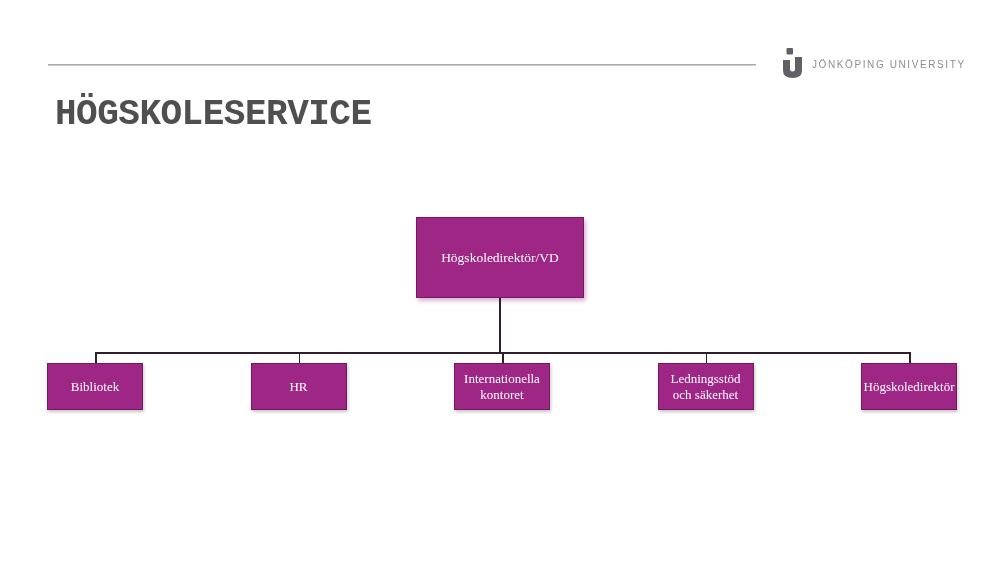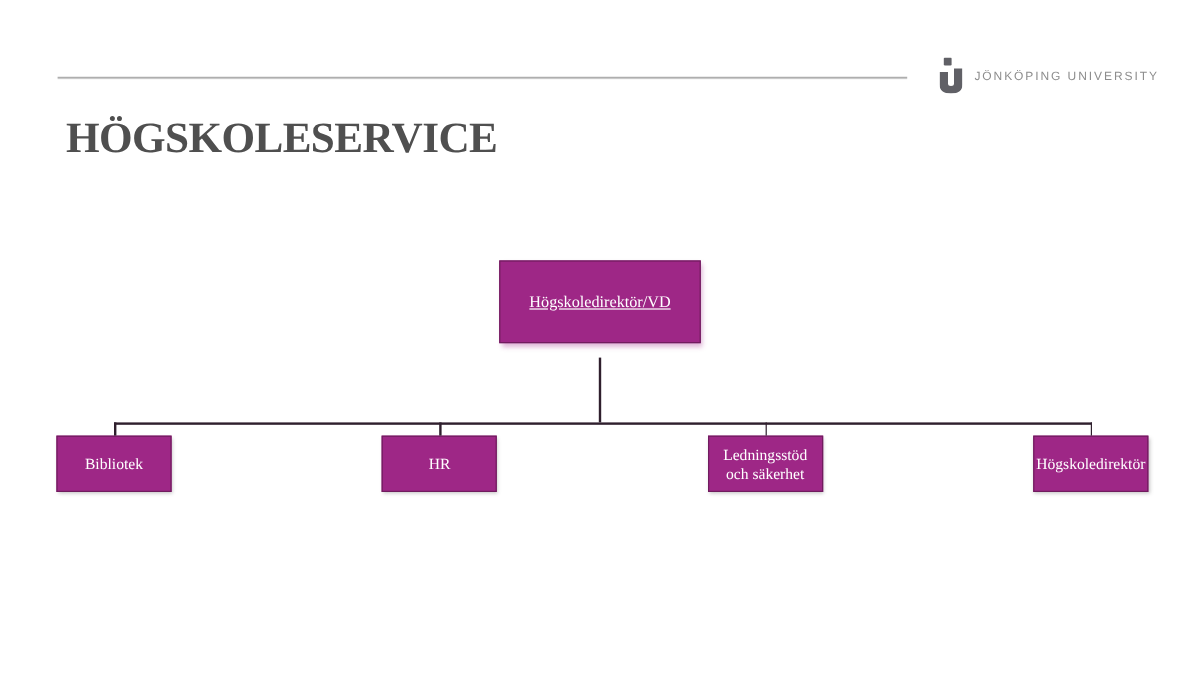--- a/index.html
+++ b/index.html
@@ -40,45 +40,44 @@
 
   
   .page-title {
     position: absolute;
     left: 55px; top: 74px;
     margin: 0;
     font-size: 36px;
     font-weight: bold;
     letter-spacing: -0.5px;
     color: #4f4f4f;
-    font-family: Liberation Serif, serif;
+    font-family: Liberation Mono, monospace;
   }
 
   
   .org-chart { position: absolute; left: 0; top: 0; width: 100%; height: 100%; }
 
   .node {
     background: #9e2786;
     border: 1.5px solid #701c5e;
     color: #ffffff;
     font-family: "Liberation Serif", serif;
     display: flex;
     align-items: center;
     justify-content: center;
     text-align: center;
     box-sizing: border-box;
   }
 
   .root-box {
     position: absolute;
     left: 416px; top: 197px;
-    width: 168px; height: 69px;
+    width: 168px; height: 81px;
     font-size: 13.5px;
     box-shadow: 2px 3px 4px rgba(158, 39, 134, 0.35);
-    text-decoration: underline;
   }
 
   .vline {
     position: absolute;
     left: 499px; top: 278px;
     width: 1.5px; height: 54px;
     background: #2f1f2d;
   }
   .bus {
     position: absolute;
@@ -140,20 +139,24 @@
       <div class="child">
         <div class="stub"></div>
         <div class="node child-box">Bibliotek</div>
       </div>
       <div class="child">
         <div class="stub"></div>
         <div class="node child-box">HR</div>
       </div>
       <div class="child">
         <div class="stub"></div>
+        <div class="node child-box">Internationella kontoret</div>
+      </div>
+      <div class="child">
+        <div class="stub"></div>
         <div class="node child-box">Ledningsstöd och säkerhet</div>
       </div>
       <div class="child">
         <div class="stub"></div>
         <div class="node child-box">Högskoledirektör</div>
       </div>
     </div>
 
   </div>
 </div>

